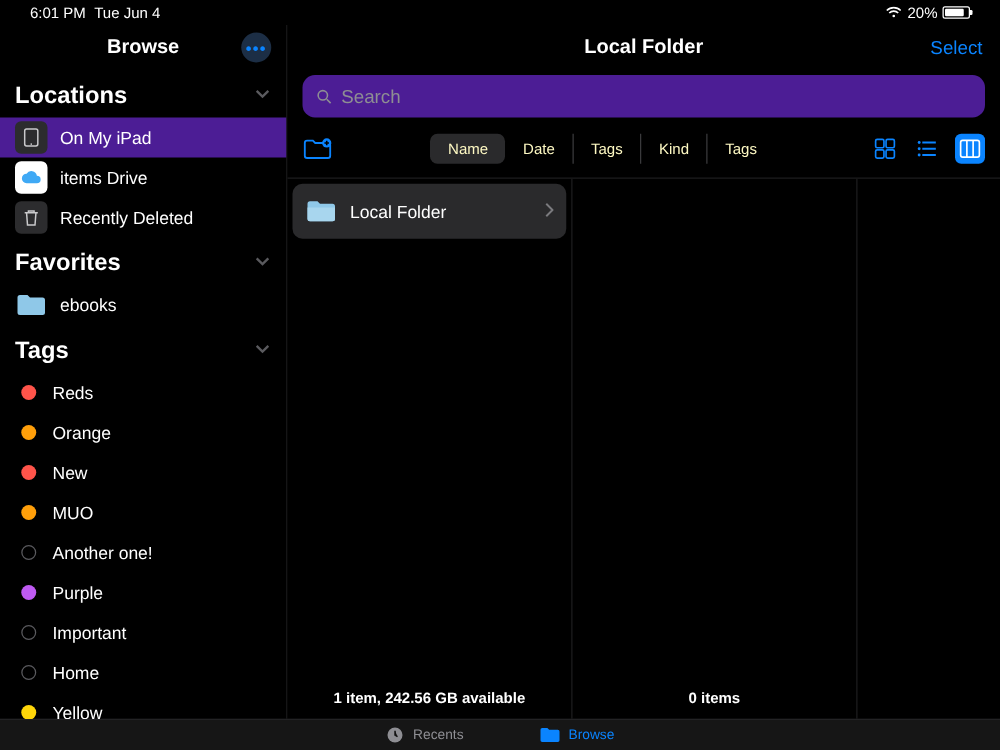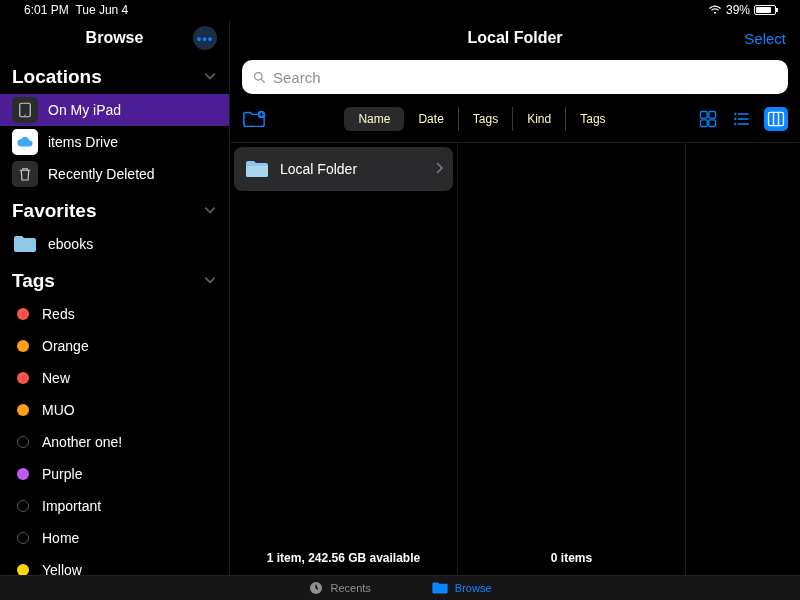--- a/index.html
+++ b/index.html
@@ -25,21 +25,21 @@
   .iconbox-gray { background:#2c2c2e; }
   .iconbox-white { background:#fff; }
   .tag-dot { width:12px; height:12px; border-radius:6px; flex-shrink:0; margin-left:5px; margin-right:3px; }
   .tag-hollow { width:12px; height:12px; border-radius:6px; border:1.5px solid #5a5a5e; flex-shrink:0; margin-left:5px; margin-right:3px; }
   .scroll { overflow-y:auto; flex:1; scrollbar-width:none; }
   .scroll::-webkit-scrollbar{display:none;}
 
   .main { flex:1; display:flex; flex-direction:column; background:#000; }
   .main-header { height:36px; display:flex; align-items:center; justify-content:center; position:relative; font-size:16px; font-weight:600; }
   .select-btn { position:absolute; right:14px; color:#0a84ff; font-size:15px; font-weight:400; }
-  .searchbar { margin:4px 12px 8px 12px; height:34px; background:#ffffff; border-radius:10px; display:flex; align-items:center; padding:0 10px; color:#8e8e93; gap:6px; font-size:15px; }
+  .searchbar { margin:4px 12px 8px 12px; height:34px; background:#4c1d95; border-radius:10px; display:flex; align-items:center; padding:0 10px; color:#8e8e93; gap:6px; font-size:15px; }
   .toolbar { height:34px; margin:0 12px 6px 12px; display:flex; align-items:center; justify-content:space-between; }
   .newfolder { color:#0a84ff; width:26px; display:flex;}
   .sortseg { display:flex; background:#000; }
   .sortseg .seg { font-size:12px; color:#fef9c3; padding:5px 14px; border-right:1px solid #3a3a3c; display:flex; align-items:center; }
   .sortseg .seg:last-child { border-right:none; }
   .sortseg .seg.sel { background:#2a2a2c; border-radius:6px; border-right:none;}
   .viewmodes { display:flex; gap:10px; align-items:center; }
   .viewmodes .vm { color:#0a84ff; width:24px; height:24px; display:flex; align-items:center; justify-content:center; }
   .viewmodes .vm.active { background:#0a84ff; color:#fff; border-radius:5px; padding:2px;}
 
@@ -56,21 +56,21 @@
 </style>
 </head>
 <body>
 
 <div class="statusbar">
   <div class="left"><span>6:01 PM</span>&nbsp;&nbsp;<span>Tue Jun 4</span></div>
   <div class="right">
     <svg class="wifi" viewBox="0 0 20 14">
         <path fill="#fff" d="M10 12.5a1.5 1.5 0 100-3 1.5 1.5 0 000 3zM5.5 8.2a6.3 6.3 0 019 0l1.3-1.3a8.1 8.1 0 00-11.6 0zM2.7 5.4a10.3 10.3 0 0114.6 0L18.6 4a12.1 12.1 0 00-17.2 0z"></path>
       </svg>
-    <span>39%</span>
+    <span>20%</span>
     <div class="battery">
         <div class="fill"></div>
       </div>
   </div>
 </div>
 
 <div class="app">
 
   <div class="sidebar">
     <div class="sidebar-header">

